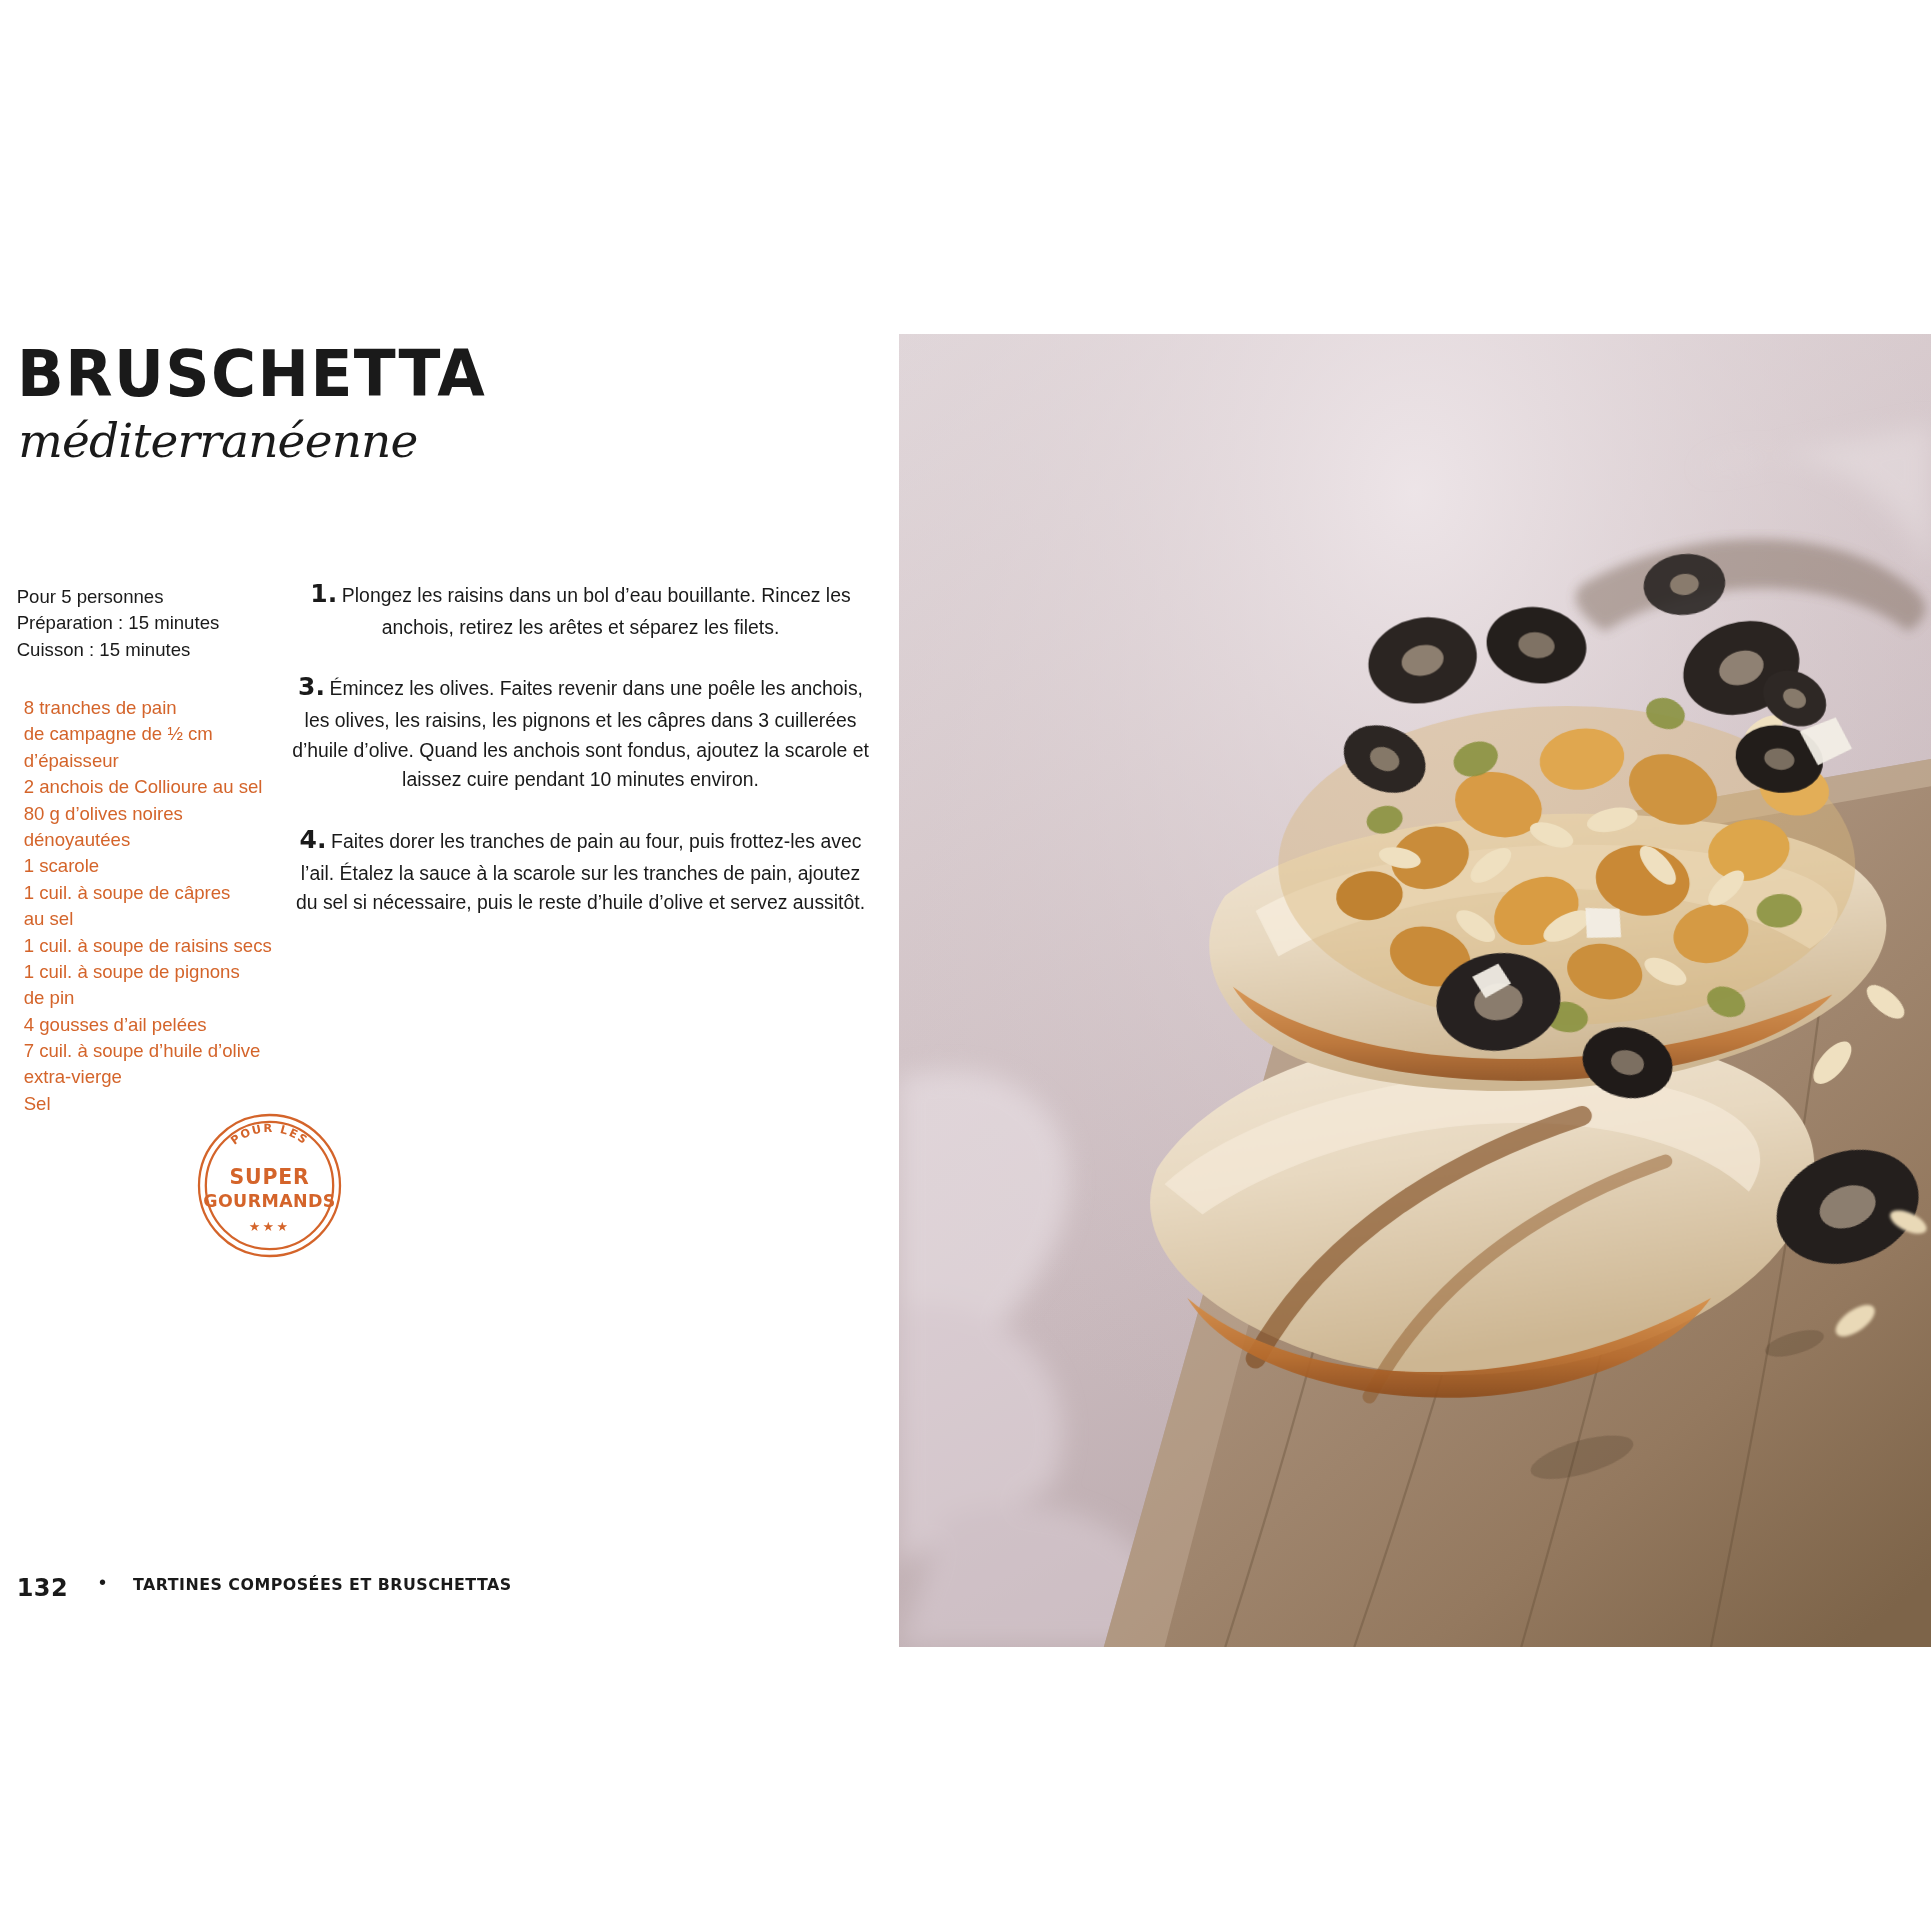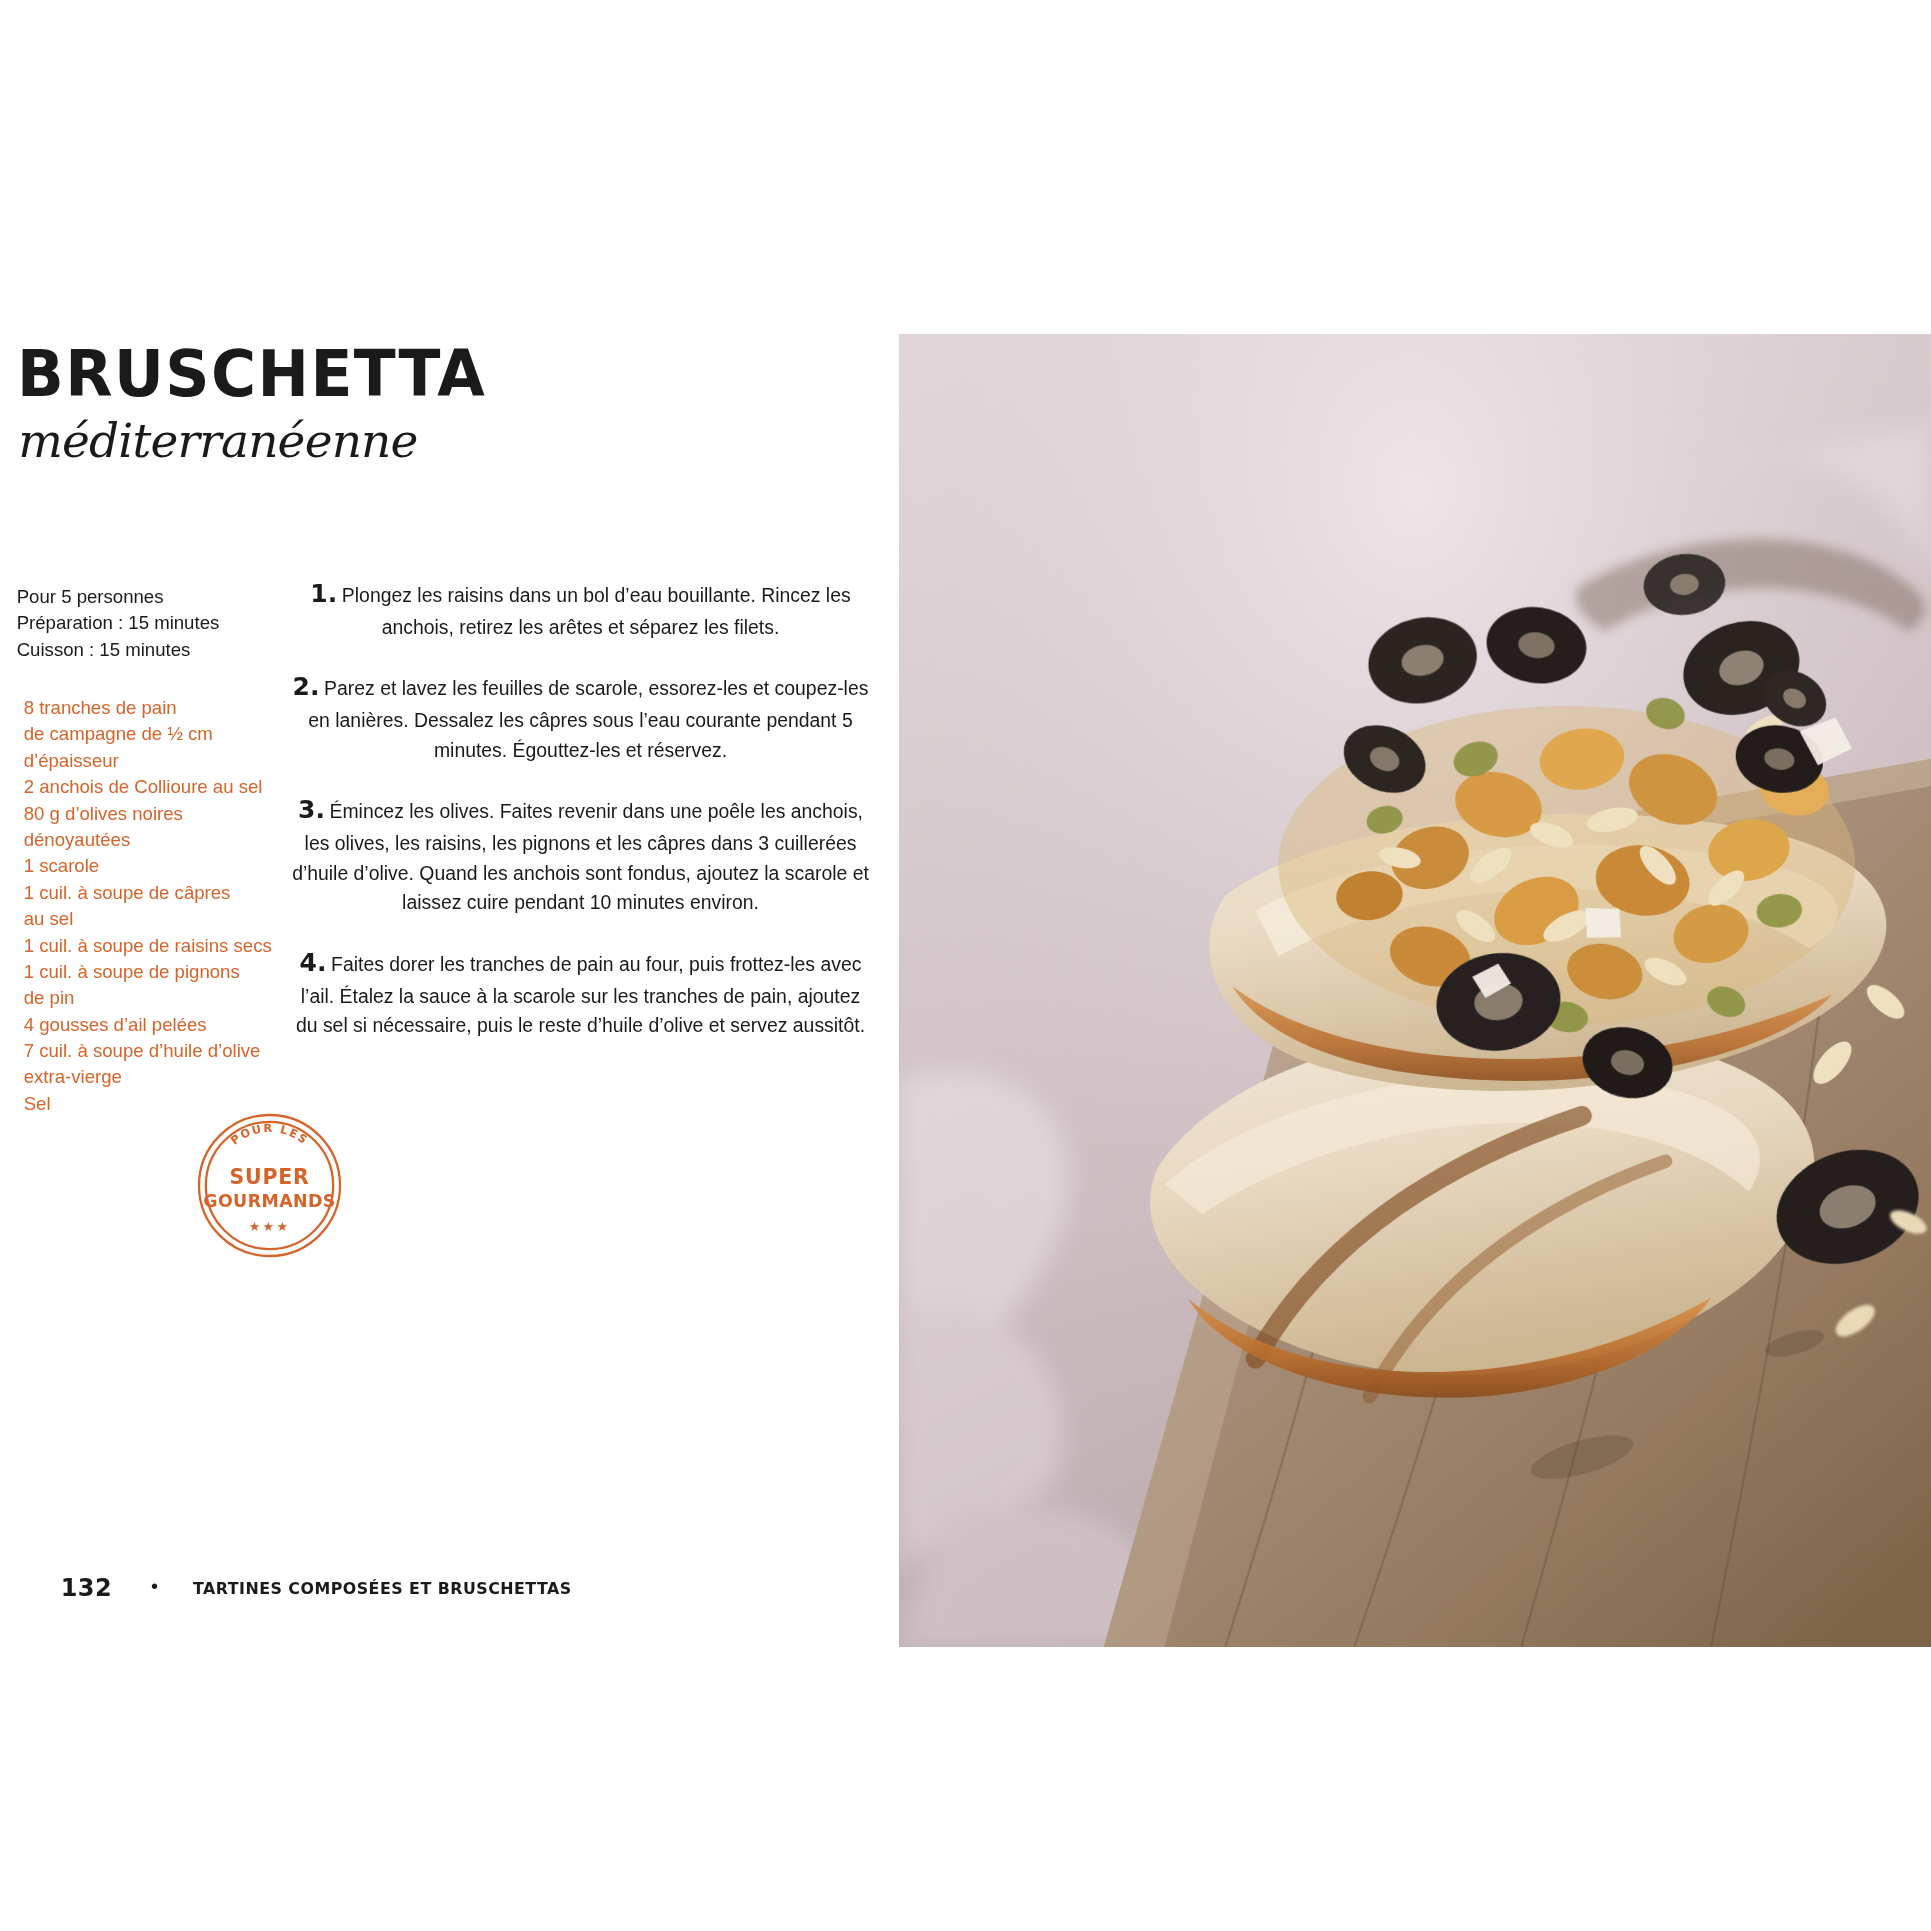--- a/index.html
+++ b/index.html
@@ -102,24 +102,22 @@
     height: 163px;
   }
   .stamp svg { display: block; }
 
   
   .footer {
     position: absolute;
     left: 16.7px;
     top: 1574px;
     display: flex;
-    align-items: center;
-    gap: 12px;
+    gap: 4px;
     color: #1a1a1a;
-    margin-left: 44px;
   }
   .footer-page {
     font-family: "DejaVu Sans", sans-serif;
     font-weight: 700;
     font-size: 24px;
     letter-spacing: 0.4px;
   }
   .footer-dot {
     font-size: 20px;
     margin: 0 23px 0 27px;
@@ -179,23 +177,20 @@
     <div class="ing-line">de pin</div>
     <div class="ing-line">4 gousses d’ail pelées</div>
     <div class="ing-line">7 cuil. à soupe d’huile d’olive</div>
     <div class="ing-line">extra-vierge</div>
     <div class="ing-line">Sel</div>
   </div>
 
   <div class="steps">
     <div class="step">
       <span class="step-num">1.</span><span>Plongez les raisins dans un bol d’eau bouillante. Rincez les anchois, retirez les arêtes et séparez les filets.</span>
-    </div>
-    <div class="step">
-      <span class="step-num">2.</span><span>Parez et lavez les feuilles de scarole, essorez-les et coupez-les en lanières. Dessalez les câpres sous l’eau courante pendant 5 minutes. Égouttez-les et réservez.</span>
     </div>
     <div class="step">
       <span class="step-num">3.</span><span>Émincez les olives. Faites revenir dans une poêle les anchois, les olives, les raisins, les pignons et les câpres dans 3 cuillerées d’huile d’olive. Quand les anchois sont fondus, ajoutez la scarole et laissez cuire pendant 10 minutes environ.</span>
     </div>
     <div class="step">
       <span class="step-num">4.</span><span>Faites dorer les tranches de pain au four, puis frottez-les avec l’ail. Étalez la sauce à la scarole sur les tranches de pain, ajoutez du sel si nécessaire, puis le reste d’huile d’olive et servez aussitôt.</span>
     </div>
   </div>
 
   <div class="stamp">

